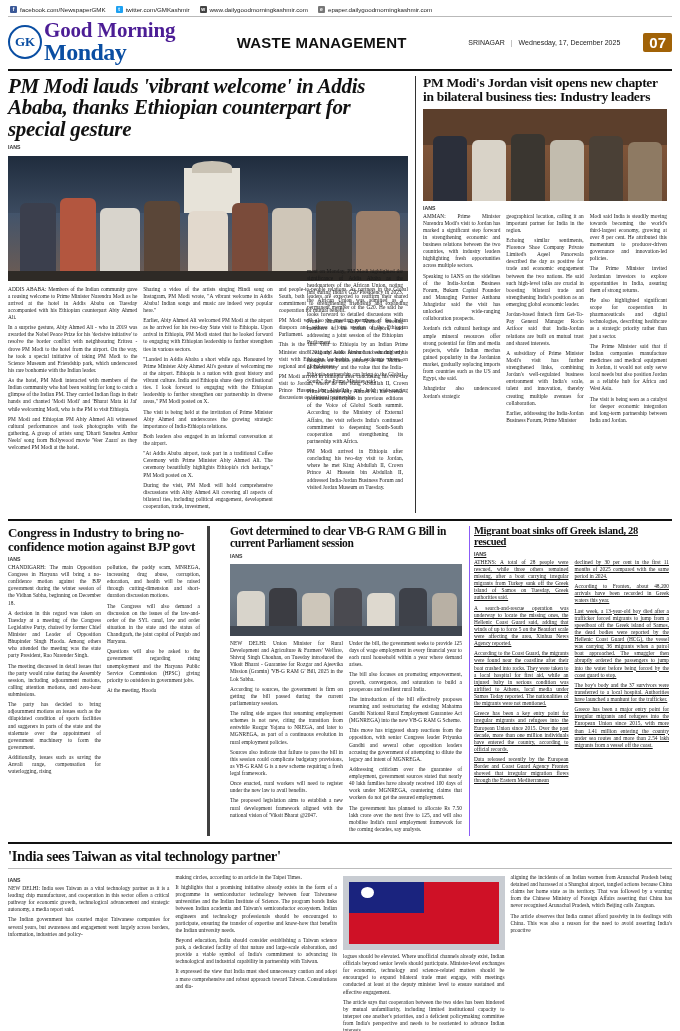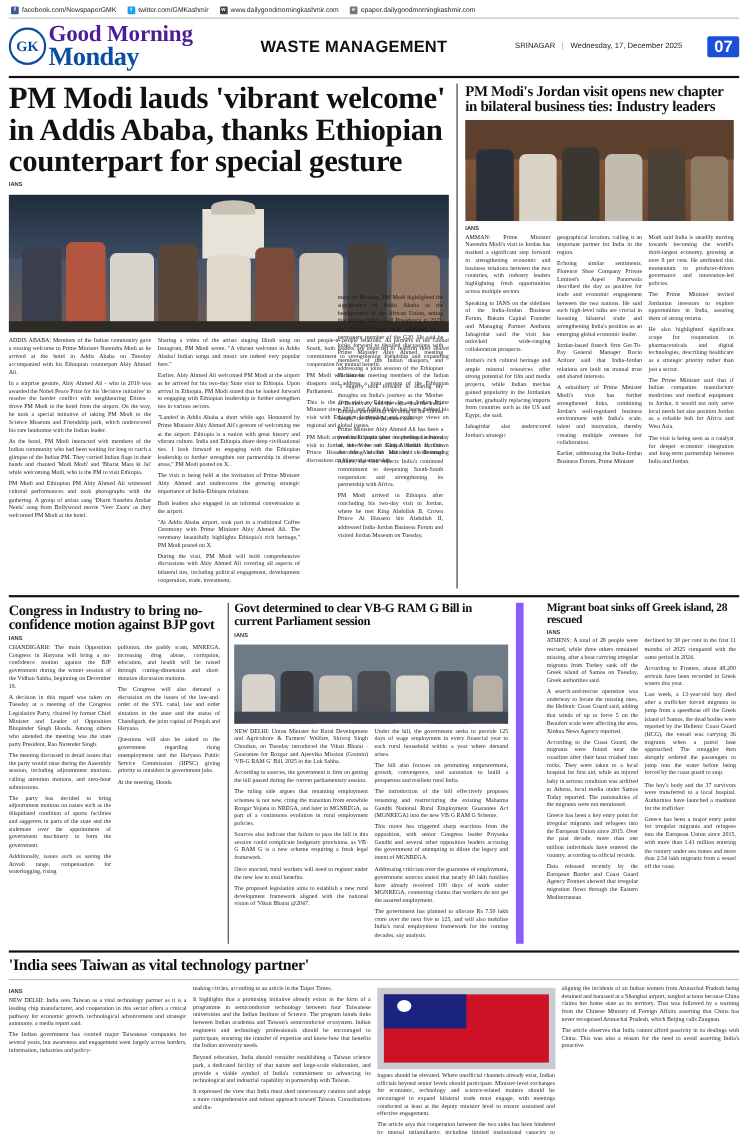--- a/index.html
+++ b/index.html
@@ -42,55 +42,55 @@
     flex:1; text-align:center;
     font-family:"Liberation Sans", sans-serif; font-weight:bold;
     font-size:15px; color:#111; letter-spacing:0.2px;
   }
   .dateline {
     font-family:"Liberation Sans", sans-serif; font-size:7px; color:#222;
     display:flex; align-items:center; gap:6px;
   }
   .dateline .sep { color:#999; }
   .pageno {
-    background:#1d4ed8; color:#fff; font-family:"Liberation Sans", sans-serif;
+    background:#a16207; color:#fff; font-family:"Liberation Sans", sans-serif;
     font-weight:bold; font-size:15px; padding:1px 6px; border-radius:2px; margin-left:17px;
   }
 
   
   .hl { font-weight:bold; line-height:1.03; letter-spacing:-0.3px; }
   .byline { font-family:"Liberation Sans", sans-serif; font-size:5.2px; font-weight:bold;
             color:#333; margin:3px 0 2px 0; }
   .body-col { font-size:5.4px; line-height:1.32; text-align:justify; color:#1a1a1a;
               font-family:"Liberation Serif", serif; hyphens:auto; }
   .body-col p { margin:0 0 3px 0; }
   .thinrule { border-top:1px solid #bbb; margin:4px 0; }
 
   
   .top-block { display:flex; gap:7px; padding-top:5px; }
   .top-left { width:400px; }
   .top-right { width:252px; border-left:1px solid #333; padding-left:7px; }
 
-  .head-main { font-size:28px; }
+  .head-main { font-size:21px;font-style:italic; }
   .head-right { font-size:13.5px; }
 
   .photo { background:#b9c3cc; position:relative; overflow:hidden; }
   .photo-main { height:125px; margin:6px 0 5px 0; }
   .photo-right { height:92px; margin:5px 0 4px 0; }
 
   .cols3 { display:flex; gap:6px; }
   .cols3 > div { flex:1; }
   .cols2 { display:flex; gap:6px; }
   .cols2 > div { flex:1; }
 
   
   .mid-block { display:flex; gap:7px; margin-top:6px; border-top:2px solid #111; padding-top:5px; }
   .mid-a { width:192px; }
-  .mid-b { width:255px; border-left:1px solid #404040; padding-left:5px; }
-  .mid-c { width:200px; border-left:7px solid #8b5cf6; padding-left:21px; }
+  .mid-b { width:255px; border-left:3px solid #404040; padding-left:20px; }
+  .mid-c { width:200px; border-left:1px solid #8b5cf6; padding-left:4px;text-decoration:underline; }
   .head-mid { font-size:13px; }
   .head-mid2 { font-size:11.5px; }
   .head-mid3 { font-size:10.5px; }
   .photo-mid { height:72px; margin:5px 0 4px 0; }
 
   
   .bot-block { margin-top:6px; border-top:2px solid #111; padding-top:5px; }
   .head-bot { font-size:14.5px; text-align:left; }
   .bot-cols { display:flex; gap:6px; margin-top:5px; }
   .bot-cols > div { flex:1; }

